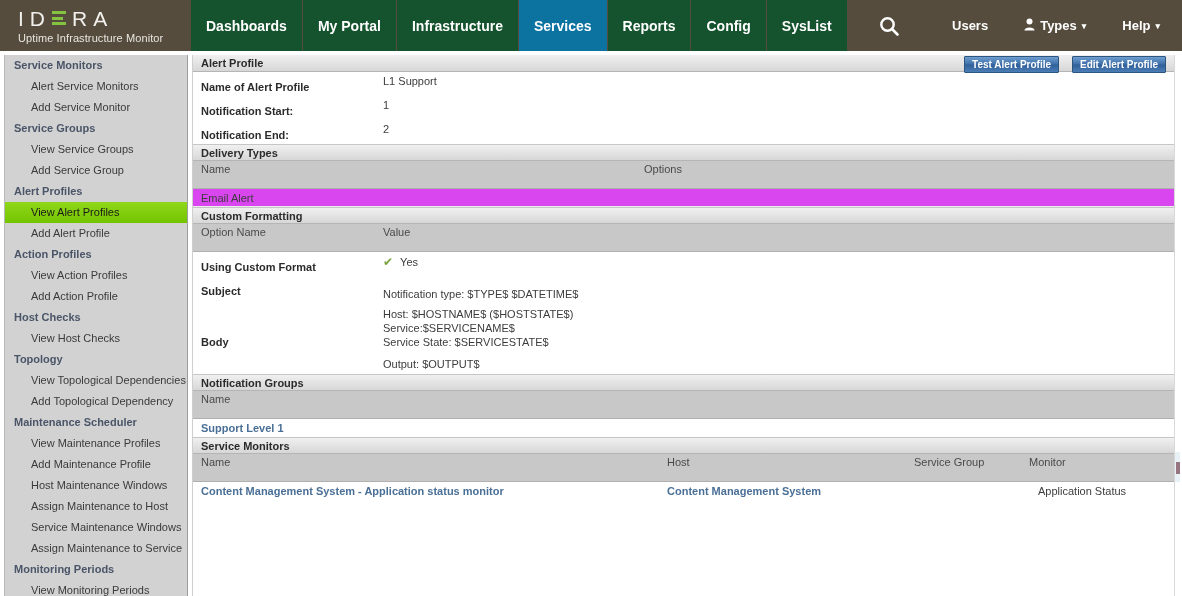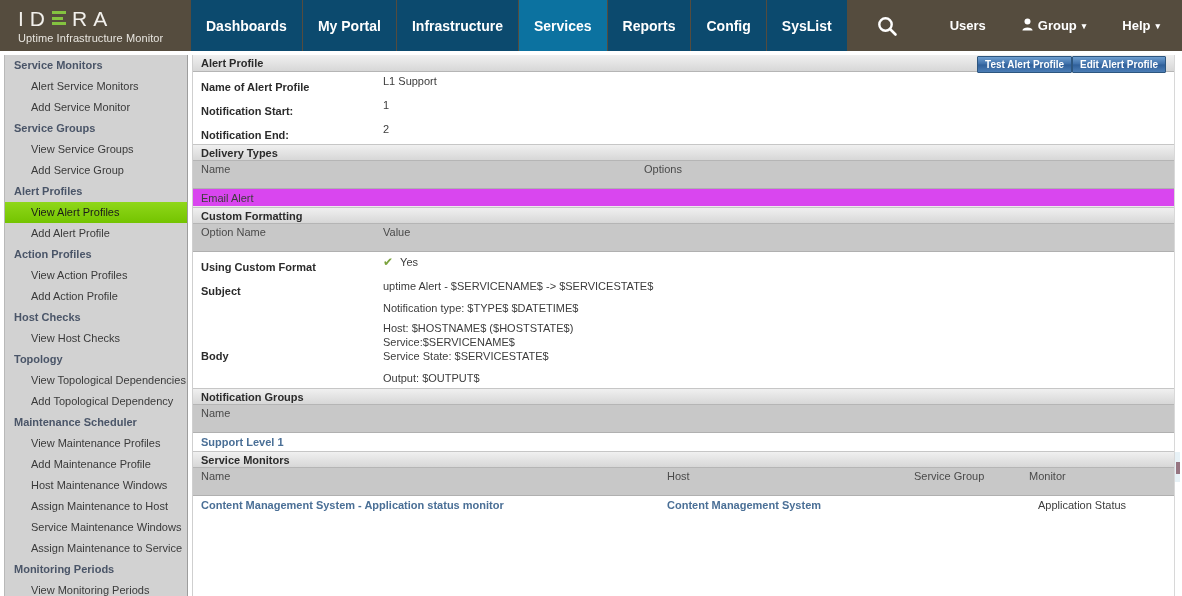--- a/index.html
+++ b/index.html
@@ -44,21 +44,21 @@
   .logo-sub {
     font-size: 11px; color: #e8e5df;
     margin-top: 3px; letter-spacing: 0.1px;
   }
 
   #nav { display: flex; align-items: stretch; height: 51px; }
   .nav-tab {
     display: flex; align-items: center; justify-content: center;
     padding: 0 15px; height: 51px;
     color: #ffffff; font-size: 14px; font-weight: bold;
-    background: #0c4a6e;
+    background: #14532d;
     border-right: 1px solid #554c3e;
     cursor: pointer; white-space: nowrap;
   }
   .nav-tab:first-child { border-left: 1px solid #554c3e; }
   .nav-tab.active { background: #0c72a0; }
 
   #header-right {
     margin-left: auto; display: flex; align-items: center;
     height: 51px; padding-right: 14px; gap: 20px;
   }
@@ -161,21 +161,21 @@
     position: relative; cursor: pointer;
   }
   .link-row span.cell { position: absolute; top: 0; }
   .link-row .mono-cell { font-weight: normal; color: #3c3c3c; }
 
   .check { color: #7aa23c; font-size: 12px; margin-right: 7px; }
 
   
   #panel-buttons {
     position: absolute; right: 8px; top: 1px;
-    display: flex; gap: 0;
+    display: flex; gap: 13px;
   }
   .btn {
     background: linear-gradient(to bottom, #6f9fd0 0%, #3d6ea8 48%, #2f5f99 52%, #4b7db5 100%);
     border: 1px solid #2d567f;
     color: #ffffff; font-size: 10px; font-weight: bold;
     padding: 2px 7px; line-height: 11px;
     cursor: pointer; border-radius: 1px;
     white-space: nowrap;
   }
 </style>
@@ -217,21 +217,21 @@
       </svg>
     </div>
     <div class="hdr-item">Users</div>
     <div class="hdr-item">
       <span class="person-ico">
         <svg width="11" height="13" viewBox="0 0 11 13">
             <circle cx="5.5" cy="3.4" r="3" fill="#ffffff"></circle>
             <path d="M0.4 12.6 C0.4 8.3 10.6 8.3 10.6 12.6 Z" fill="#ffffff"></path>
           </svg>
       </span>
-      <span>Group</span>
+      <span>Types</span>
       <span class="caret">▾</span>
     </div>
     <div class="hdr-item">
       <span>Help</span>
       <span class="caret">▾</span>
     </div>
   </div>
 </div>
 
 <div id="sidebar">
@@ -315,21 +315,20 @@
   <div class="kv-row">
     <div class="kv-key">Using Custom Format</div>
     <div class="kv-val">
       <span class="check">✔</span><span>Yes</span>
     </div>
   </div>
 
   <div class="kv-row">
     <div class="kv-key">Subject</div>
     <div class="kv-val">
-      <div class="line">uptime Alert - $SERVICENAME$ -&gt; $SERVICESTATE$</div>
       <div class="gap"></div>
       <div class="line">Notification type: $TYPE$ $DATETIME$</div>
     </div>
   </div>
 
   <div class="kv-row" style="align-items:center;">
     <div class="kv-key">Body</div>
     <div class="kv-val">
       <div class="line">Host: $HOSTNAME$ ($HOSTSTATE$)</div>
       <div class="line">Service:$SERVICENAME$</div>

